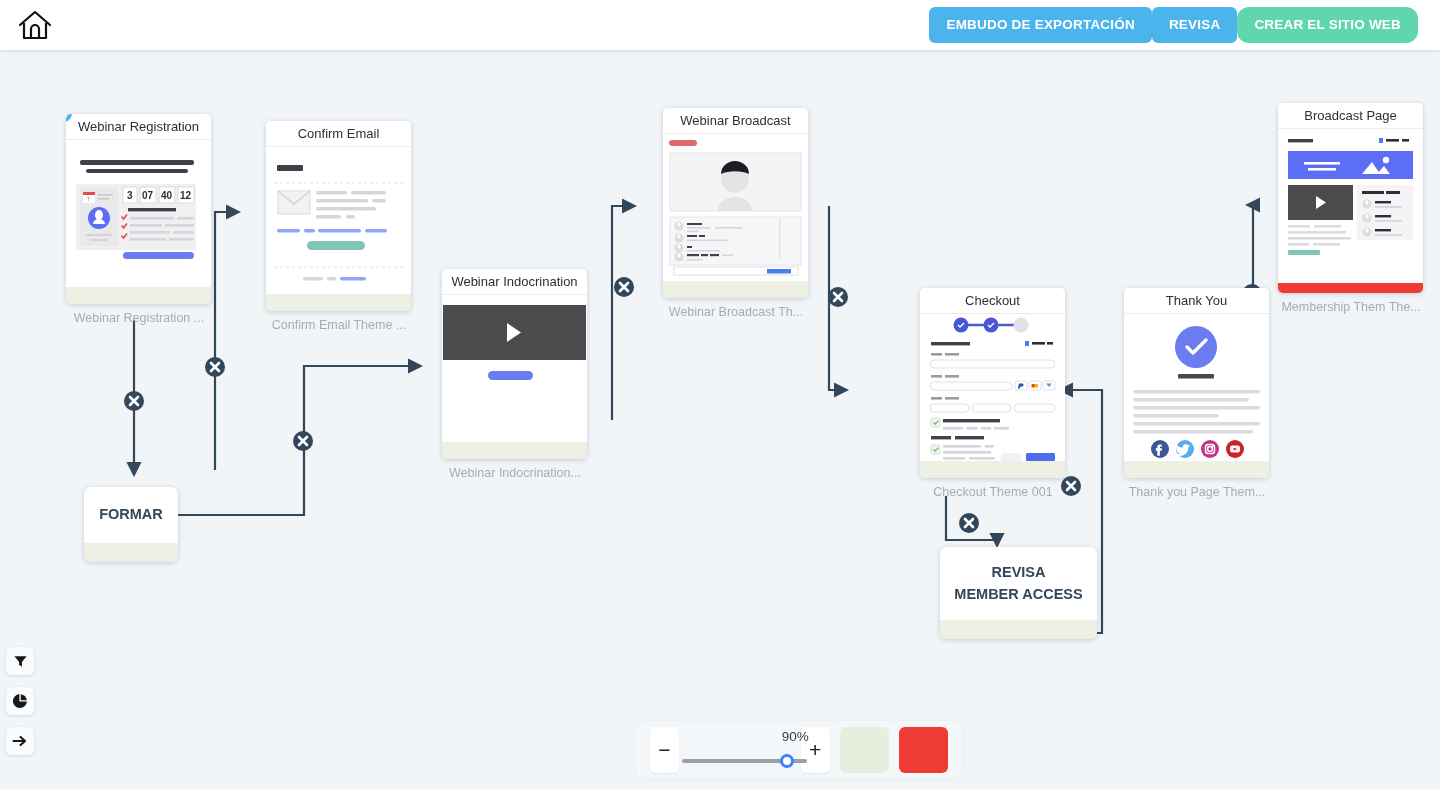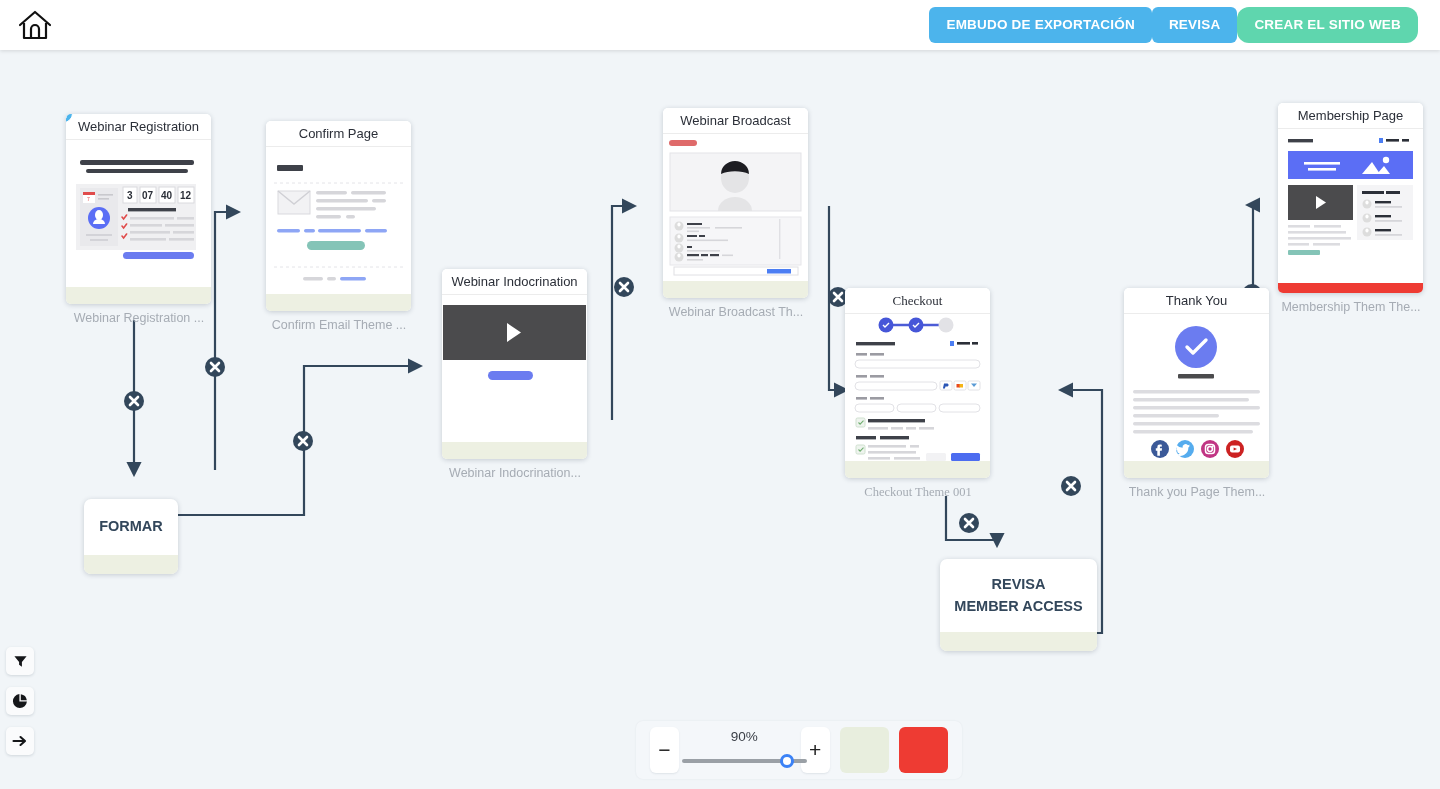--- a/index.html
+++ b/index.html
@@ -57,21 +57,21 @@
   .home-badge {
     position: absolute; left: -12px; top: -10px; width: 19px; height: 19px;
     border-radius: 50%; background: #4cb4ec; z-index: 20;
     display: flex; align-items: center; justify-content: center;
     border: 1.5px solid #fff;
   }
 
   
   .act-card {
     background: #fff; border-radius: 7px; box-shadow: 0 1px 5px rgba(40,55,75,0.22);
-    overflow: hidden; cursor: pointer; margin-top: 12px;
+    overflow: hidden; cursor: pointer;
   }
   .act-label {
     display: flex; align-items: center; justify-content: center;
     font-size: 14.5px; font-weight: bold; color: #33475b;
     text-align: center; line-height: 1.45; padding: 0 12px;
   }
   .act-foot { height: 19px; background: #edf0e2; }
 
   
   .rail { position: absolute; left: 6px; bottom: 22px; z-index: 30; }
@@ -90,21 +90,21 @@
   }
   .zbtn {
     width: 31px; height: 46px; background: #fff; border-radius: 6px;
     display: flex; align-items: center; justify-content: center;
     font-size: 21px; color: #222; cursor: pointer; border: none;
     box-shadow: 0 1px 2px rgba(40,55,75,0.10);
     font-family: "Liberation Sans", sans-serif;
   }
   .slider-wrap { position: relative; width: 129px; height: 46px; margin: 0 1px; }
   .zoom-pct {
-    position: absolute; top: 2px; left: 0; width: 129px; text-align: center;
+    position: absolute; top: 2px; left: 0; width: 129px; text-align: right;
     font-size: 13.5px; color: #3a3f47;
   }
   .track {
     position: absolute; top: 32px; left: 2px; width: 125px; height: 4px;
     background: #9aa0a6; border-radius: 2px;
   }
   .knob {
     position: absolute; top: 27px; left: 100px; width: 14px; height: 14px;
     border-radius: 50%; background: #fff; border: 3px solid #3b82f6; cursor: pointer;
   }
@@ -251,21 +251,21 @@
             <rect x="57" y="112" width="71" height="7" rx="3.5" fill="#6b7cf0"></rect>
           </svg>
         </div>
         <div class="card-foot"></div>
       </div>
       <div class="caption">Webinar Registration ...</div>
     </div>
 
     <div class="node" style="left:266px; top:71px;">
       <div class="card">
-        <div class="card-title">Confirm Page</div>
+        <div class="card-title">Confirm Email</div>
         <div class="card-body">
           <svg width="145" height="147" viewBox="0 0 145 147">
             <rect x="0" y="0" width="145" height="147" fill="#fff"></rect>
             <rect x="11" y="18" width="26" height="6" rx="1" fill="#3e4149"></rect>
             <line x1="8" y1="36" x2="137" y2="36" stroke="#e4e4e8" stroke-dasharray="3,3"></line>
             <rect x="12" y="44" width="32" height="23" fill="#f2f2f4" stroke="#d9d9de"></rect>
             <path d="M12 44 L28 57 L44 44" fill="none" stroke="#d0d0d5" stroke-width="1.4"></path>
             <g fill="#d6d6da">
               <rect x="50" y="44" width="31" height="3.4" rx="1.7"></rect>
                 <rect x="85" y="44" width="35" height="3.4" rx="1.7"></rect>
@@ -348,21 +348,21 @@
             <rect x="1" y="10" width="143" height="55" fill="#4b4b4d"></rect>
             <path d="M65 28 L79 37.5 L65 47 z" fill="#fff"></path>
             <rect x="46" y="76" width="45" height="9" rx="4.5" fill="#6b7cf0"></rect>
           </svg>
         </div>
         <div class="card-foot"></div>
       </div>
       <div class="caption">Webinar Indocrination...</div>
     </div>
 
-    <div class="node" style="left:845px; top:238px;font-family:Liberation Serif, serif;">
+    <div class="node" style="left:920px; top:238px;">
       <div class="card">
         <div class="card-title">Checkout</div>
         <div class="card-body">
           <svg width="145" height="147" viewBox="0 0 145 147">
             <rect x="0" y="0" width="145" height="147" fill="#fff"></rect>
             <line x1="41" y1="11" x2="101" y2="11" stroke="#4c5cd6" stroke-width="2.6"></line>
             <circle cx="41" cy="11" r="7.5" fill="#4656d8"></circle>
             <path d="M38 11 l2 2 l4 -4" stroke="#fff" stroke-width="1.4" fill="none"></path>
             <circle cx="71" cy="11" r="7.5" fill="#4656d8"></circle>
             <path d="M68 11 l2 2 l4 -4" stroke="#fff" stroke-width="1.4" fill="none"></path>
@@ -450,21 +450,21 @@
             </g>
           </svg>
         </div>
         <div class="card-foot"></div>
       </div>
       <div class="caption">Thank you Page Them...</div>
     </div>
 
     <div class="node" style="left:1278px; top:53px;">
       <div class="card">
-        <div class="card-title">Membership Page</div>
+        <div class="card-title">Broadcast Page</div>
         <div class="card-body" style="height:154px;">
           <svg width="145" height="154" viewBox="0 0 145 154">
             <rect x="0" y="0" width="145" height="154" fill="#fff"></rect>
             <rect x="10" y="10" width="25" height="3.4" fill="#3e4149"></rect>
             <rect x="101" y="9" width="4" height="5" fill="#4c7ef3"></rect>
             <rect x="108" y="10" width="13" height="2.6" fill="#2b2f38"></rect>
             <rect x="124" y="10" width="7" height="2.6" fill="#2b2f38"></rect>
             <rect x="10" y="22" width="125" height="28" fill="#5b6ef5"></rect>
             <rect x="26" y="33" width="36" height="2.6" fill="#fff"></rect>
             <rect x="30" y="39" width="28" height="2.6" fill="#fff"></rect>

